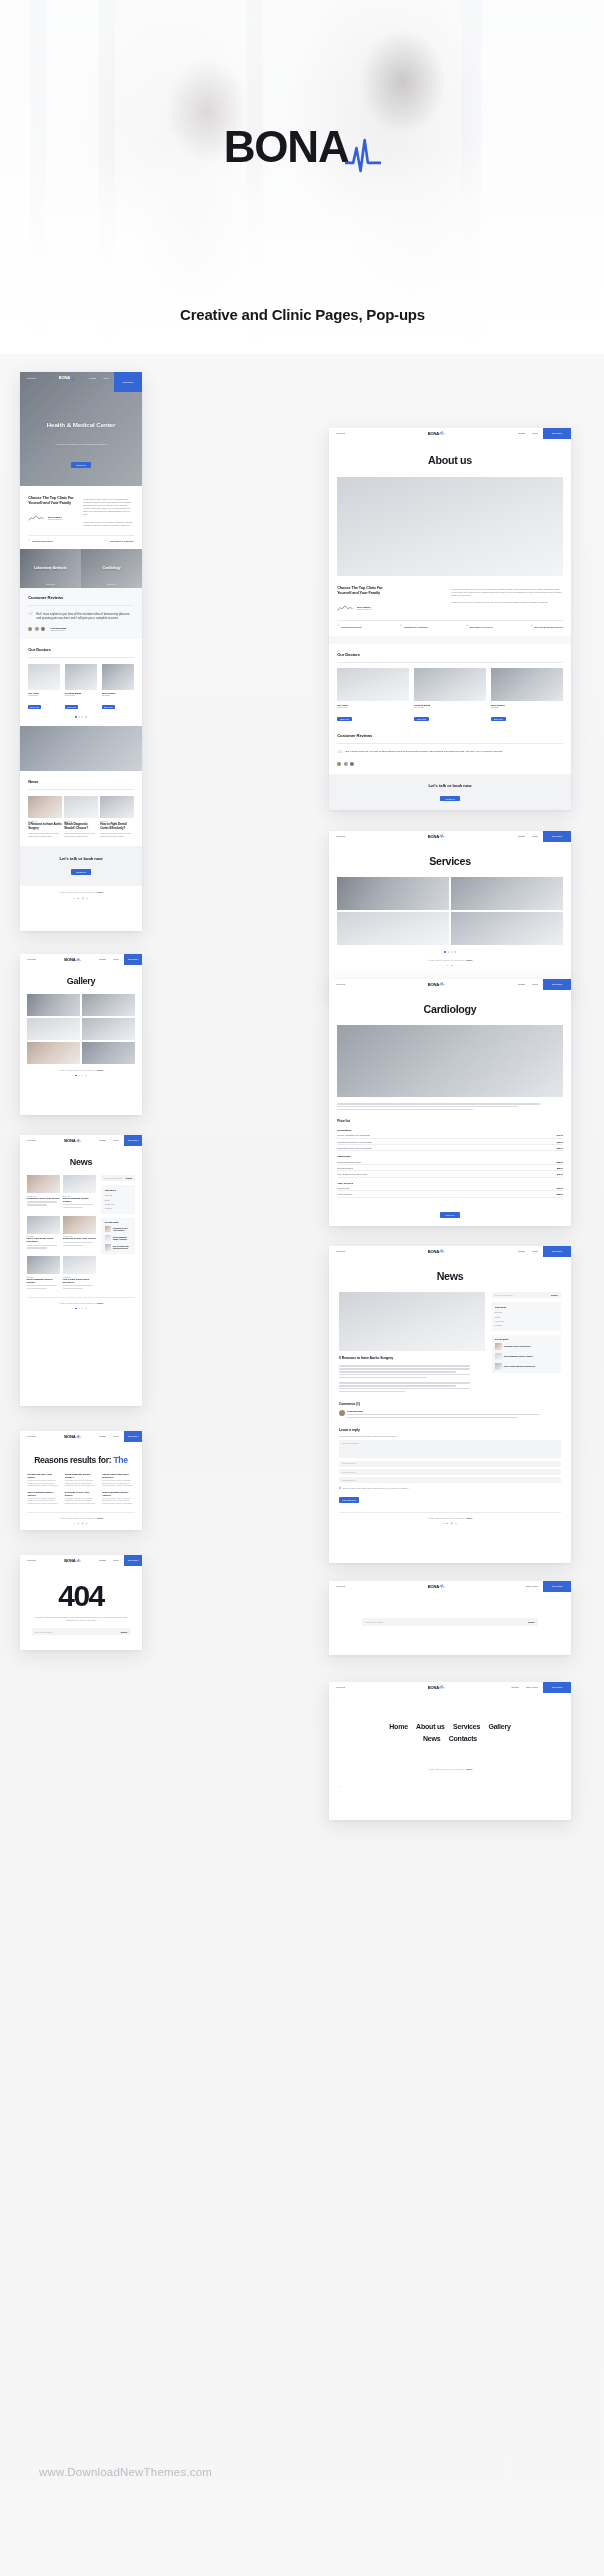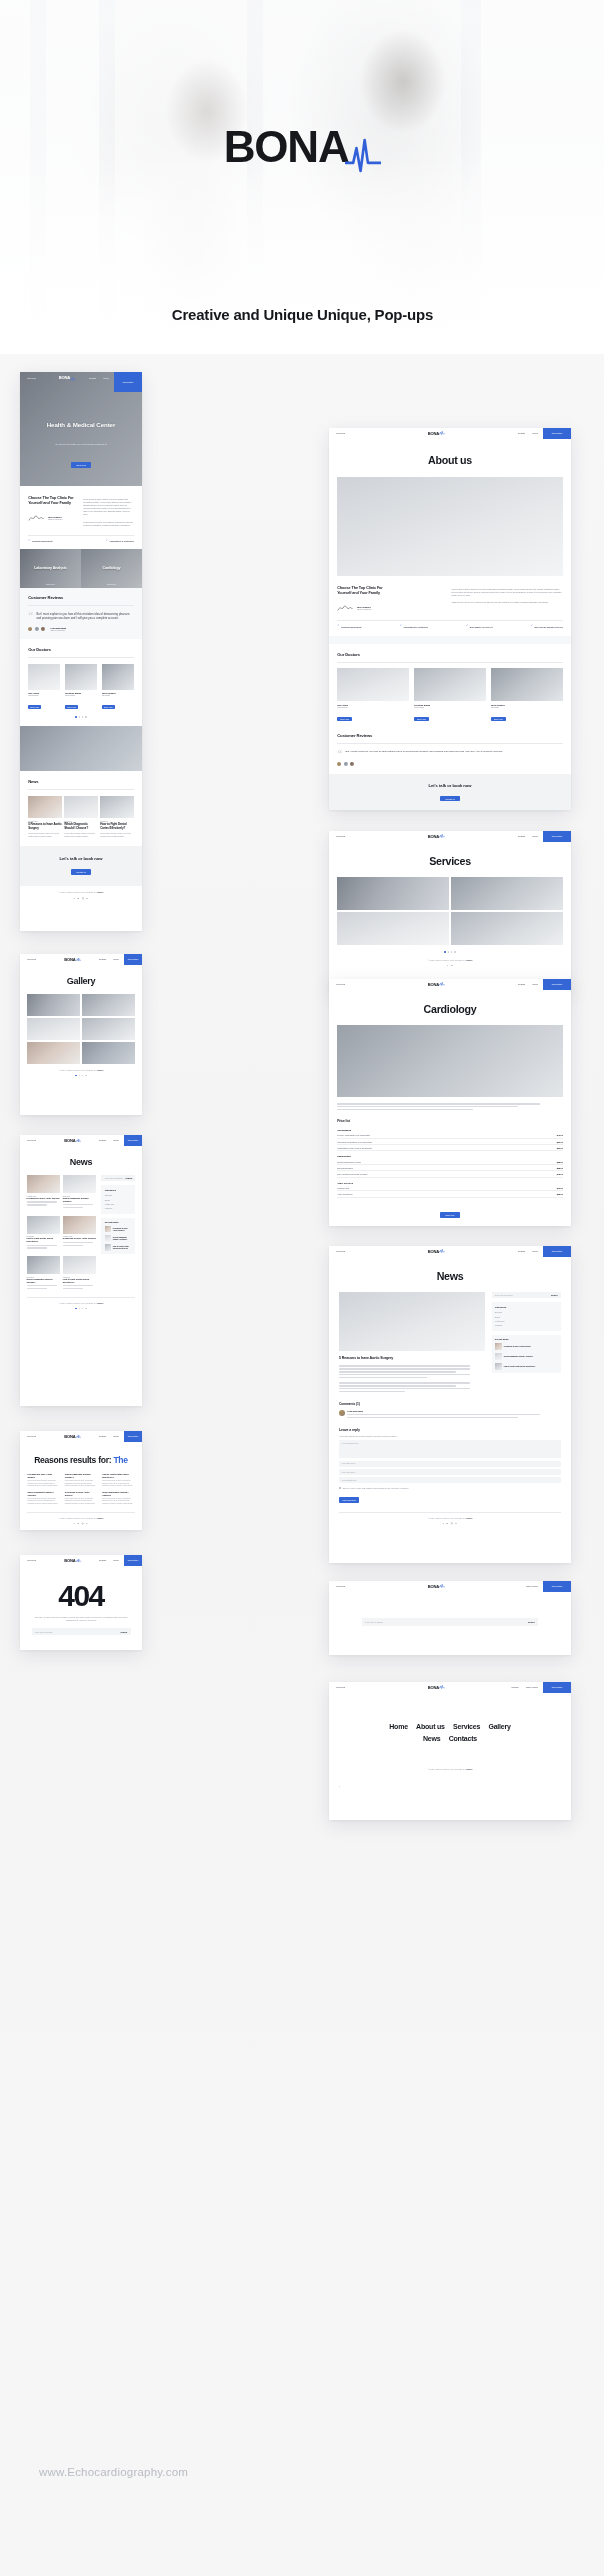--- a/index.html
+++ b/index.html
@@ -176,21 +176,21 @@
 <div class="brand-wrap">
   <div class="brand">
     <span class="brand-text">BONA</span>
     <span class="brand-pulse">
       <svg width="36" height="35" viewBox="0 0 44 42">
         <polyline points="0,30 10,30 14,12 19,40 24,2 28,30 44,30" fill="none" stroke="#3160d8" stroke-width="3.2" stroke-linejoin="round" stroke-linecap="round"></polyline>
       </svg>
     </span>
   </div>
 </div>
-<div class="tagline">Creative and Unique Unique, Pop-ups</div>
+<div class="tagline">Creative and Clinic Pages, Pop-ups</div>
 
 <div class="canvas">
 
   <div class="mock" style="left:20px; top:18px; width:122px; height:559px;">
 
     <div class="ph d1 shade" style="height:114px;">
       <div class="sh" style="position:absolute;left:0;right:0;top:0;height:11.5px;background:transparent;z-index:3;">
         <div class="sh-l">
             <span class="sh-link" style="color:#fff">Services</span>
           </div>
@@ -981,14 +981,14 @@
     </div>
     <div style="padding:15px 0 0 10px;">
       <div class="socials" style="justify-content:flex-start;font-size:2.1px;">
         <span>f</span>
         </div>
     </div>
   </div>
 
 </div>
 
-<div class="watermark">www.Echocardiography.com</div>
+<div class="watermark">www.DownloadNewThemes.com</div>
 
 
 </body></html>

